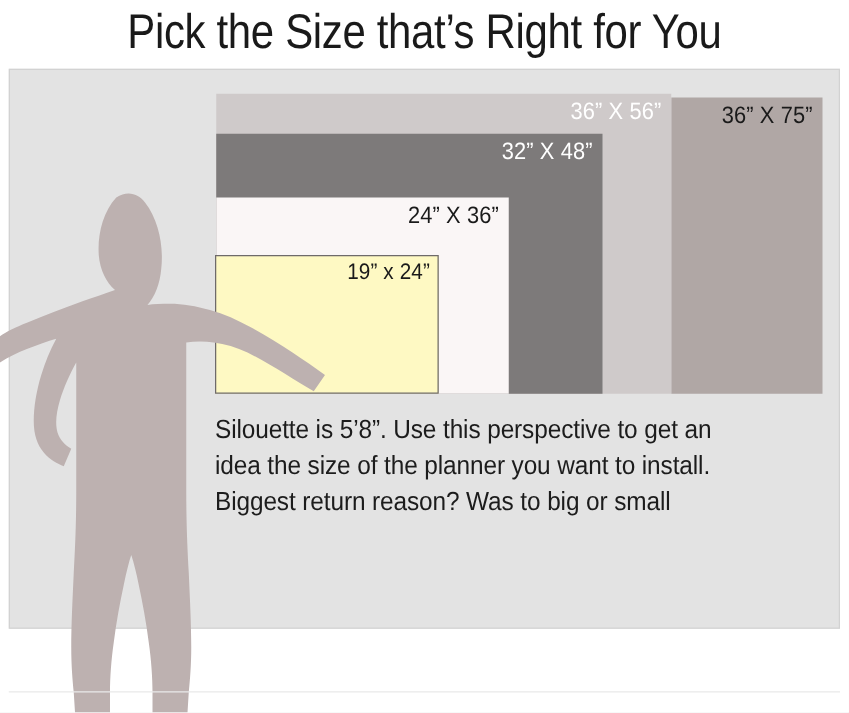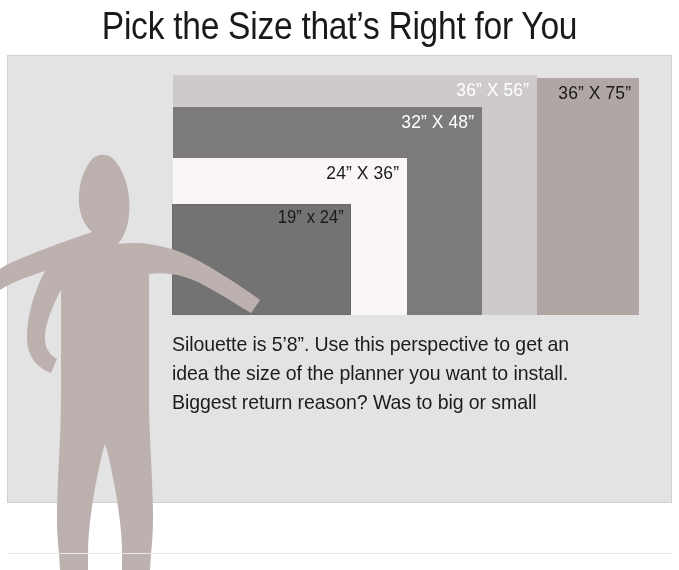--- a/index.html
+++ b/index.html
@@ -70,27 +70,27 @@
     font-size: 19px;
     font-weight: 400;
     white-space: nowrap;
     letter-spacing: 0.1px;
     transform: scaleX(0.92);
     transform-origin: 100% 50%;
   }
   .label-light { color: #ffffff; }
   .label-dark  { color: #1a1a1a; }
 
-  #rect-36x75 { left: 537px; top: 78px;  width: 102px; height: 237px; background: #b0a7a5; }
+  #rect-36x75 { left: 537px; top: 78px;  width: 121px; height: 237px; background: #b0a7a5; }
   #rect-36x56 { left: 173px; top: 75px;  width: 364px; height: 240px; background: #cfcaca; }
   #rect-32x48 { left: 173px; top: 107px; width: 309px; height: 208px; background: #7d7a7a; }
   #rect-24x36 { left: 173px; top: 158px; width: 234px; height: 157px; background: #faf6f6; }
   #rect-19x24 {
     left: 172px; top: 204px; width: 179px; height: 111px;
-    background: #737373; border: 1.5px solid #6e6a6a;
+    background: #fef9c3; border: 1.5px solid #6e6a6a;
   }
   #rect-19x24 .rect-label { right: 6px; top: 2px; font-size: 18px; }
 
   
   .silhouette {
     position: absolute;
     left: 0;
     top: 140px;
     width: 260px;
     height: 430px;

